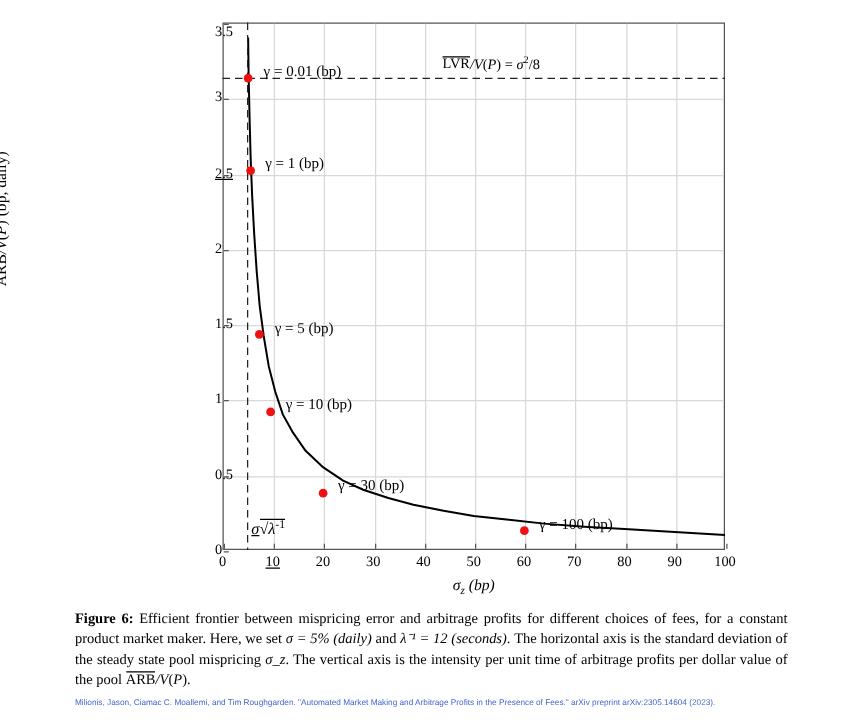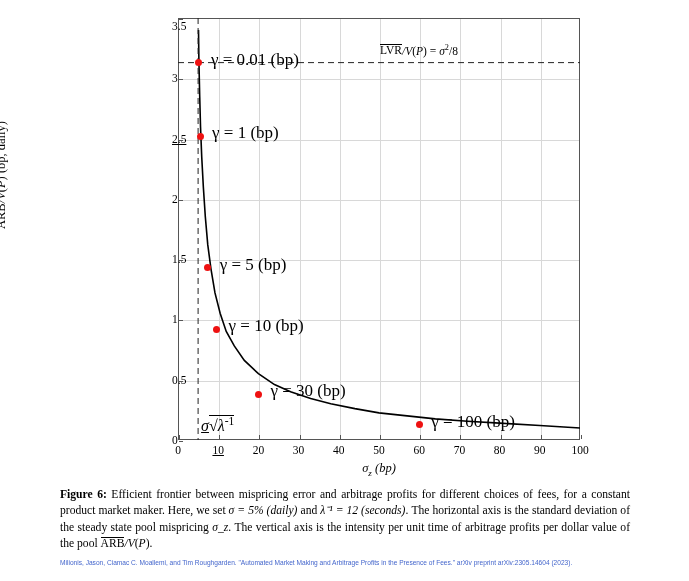--- a/index.html
+++ b/index.html
@@ -94,31 +94,31 @@
     position: absolute;
     width: 7px;
     height: 7px;
     margin-left: -3.5px;
     margin-top: -3.5px;
     background: #ee1111;
     border-radius: 50%;
   }
   .point-label {
     position: absolute;
-    font-size: 17px;
+    font-size: 12px;
     white-space: nowrap;
   }
   #hline-label {
     position: absolute;
     font-size: 11.5px;
     white-space: nowrap;
   }
   #vline-label {
     position: absolute;
-    font-size: 16px;
+    font-size: 13px;
     white-space: nowrap;
     text-decoration: underline;
   }
   
   #caption {
     position: absolute;
     left: 60px;
     top: 487px;
     width: 570px;
     font-size: 11.6px;
@@ -225,21 +225,21 @@
       <div class="data-point" style="left: 200.11px; top: 136.16px; background: rgb(238, 17, 17);"></div>
       <div class="point-label" style="left: 212.11px; top: 123.16px;">γ = 1 (bp)</div>
       <div class="data-point" style="left: 207.748px; top: 267.583px; background: rgb(238, 17, 17);"></div>
       <div class="point-label" style="left: 219.748px; top: 254.583px;">γ = 5 (bp)</div>
       <div class="data-point" style="left: 216.592px; top: 329.074px; background: rgb(238, 17, 17);"></div>
       <div class="point-label" style="left: 228.592px; top: 316.074px;">γ = 10 (bp)</div>
       <div class="data-point" style="left: 258.4px; top: 394.183px; background: rgb(238, 17, 17);"></div>
       <div class="point-label" style="left: 270.4px; top: 381.183px;">γ = 30 (bp)</div>
       <div class="data-point" style="left: 419.2px; top: 424.929px; background: rgb(238, 17, 17);"></div>
       <div class="point-label" style="left: 431.2px; top: 411.929px;">γ = 100 (bp)</div>
-      <div id="hline-label" style="left: 380px; top: 42.6114px;"><span class="ovl">LVR</span><span class="it">/V</span>(<span class="it">P</span>) = <span class="it">σ</span><sup>2</sup>/8</div>
+      <div id="hline-label" style="left: 354px; top: 42.6114px;"><span class="ovl">LVR</span><span class="it">/V</span>(<span class="it">P</span>) = <span class="it">σ</span><sup>2</sup>/8</div>
       <div id="vline-label" style="left: 201.1px; top: 415px;"><span class="it">σ</span><span class="ovl">√<span class="it">λ</span><sup>-1</sup></span></div>
     </div>
 
   <div id="caption">
     <b>Figure 6:</b><span> Efficient frontier between mispricing error and arbitrage profits for different choices of fees, for a constant product market maker. Here, we set </span><span class="it">σ = 5% (daily)</span><span> and </span><span class="it">λ⁻¹ = 12 (seconds)</span><span>. The horizontal axis is the standard deviation of the steady state pool mispricing </span><span class="it">σ_z</span><span>. The vertical axis is the intensity per unit time of arbitrage profits per dollar value of the pool </span><span><span class="ovl">ARB</span><span class="it">/V</span>(<span class="it">P</span>)</span><span>.</span>
   </div>
 
   <div id="source-line">Milionis, Jason, Ciamac C. Moallemi, and Tim Roughgarden. "Automated Market Making and Arbitrage Profits in the Presence of Fees." arXiv preprint arXiv:2305.14604 (2023).</div>
 </div>
 

